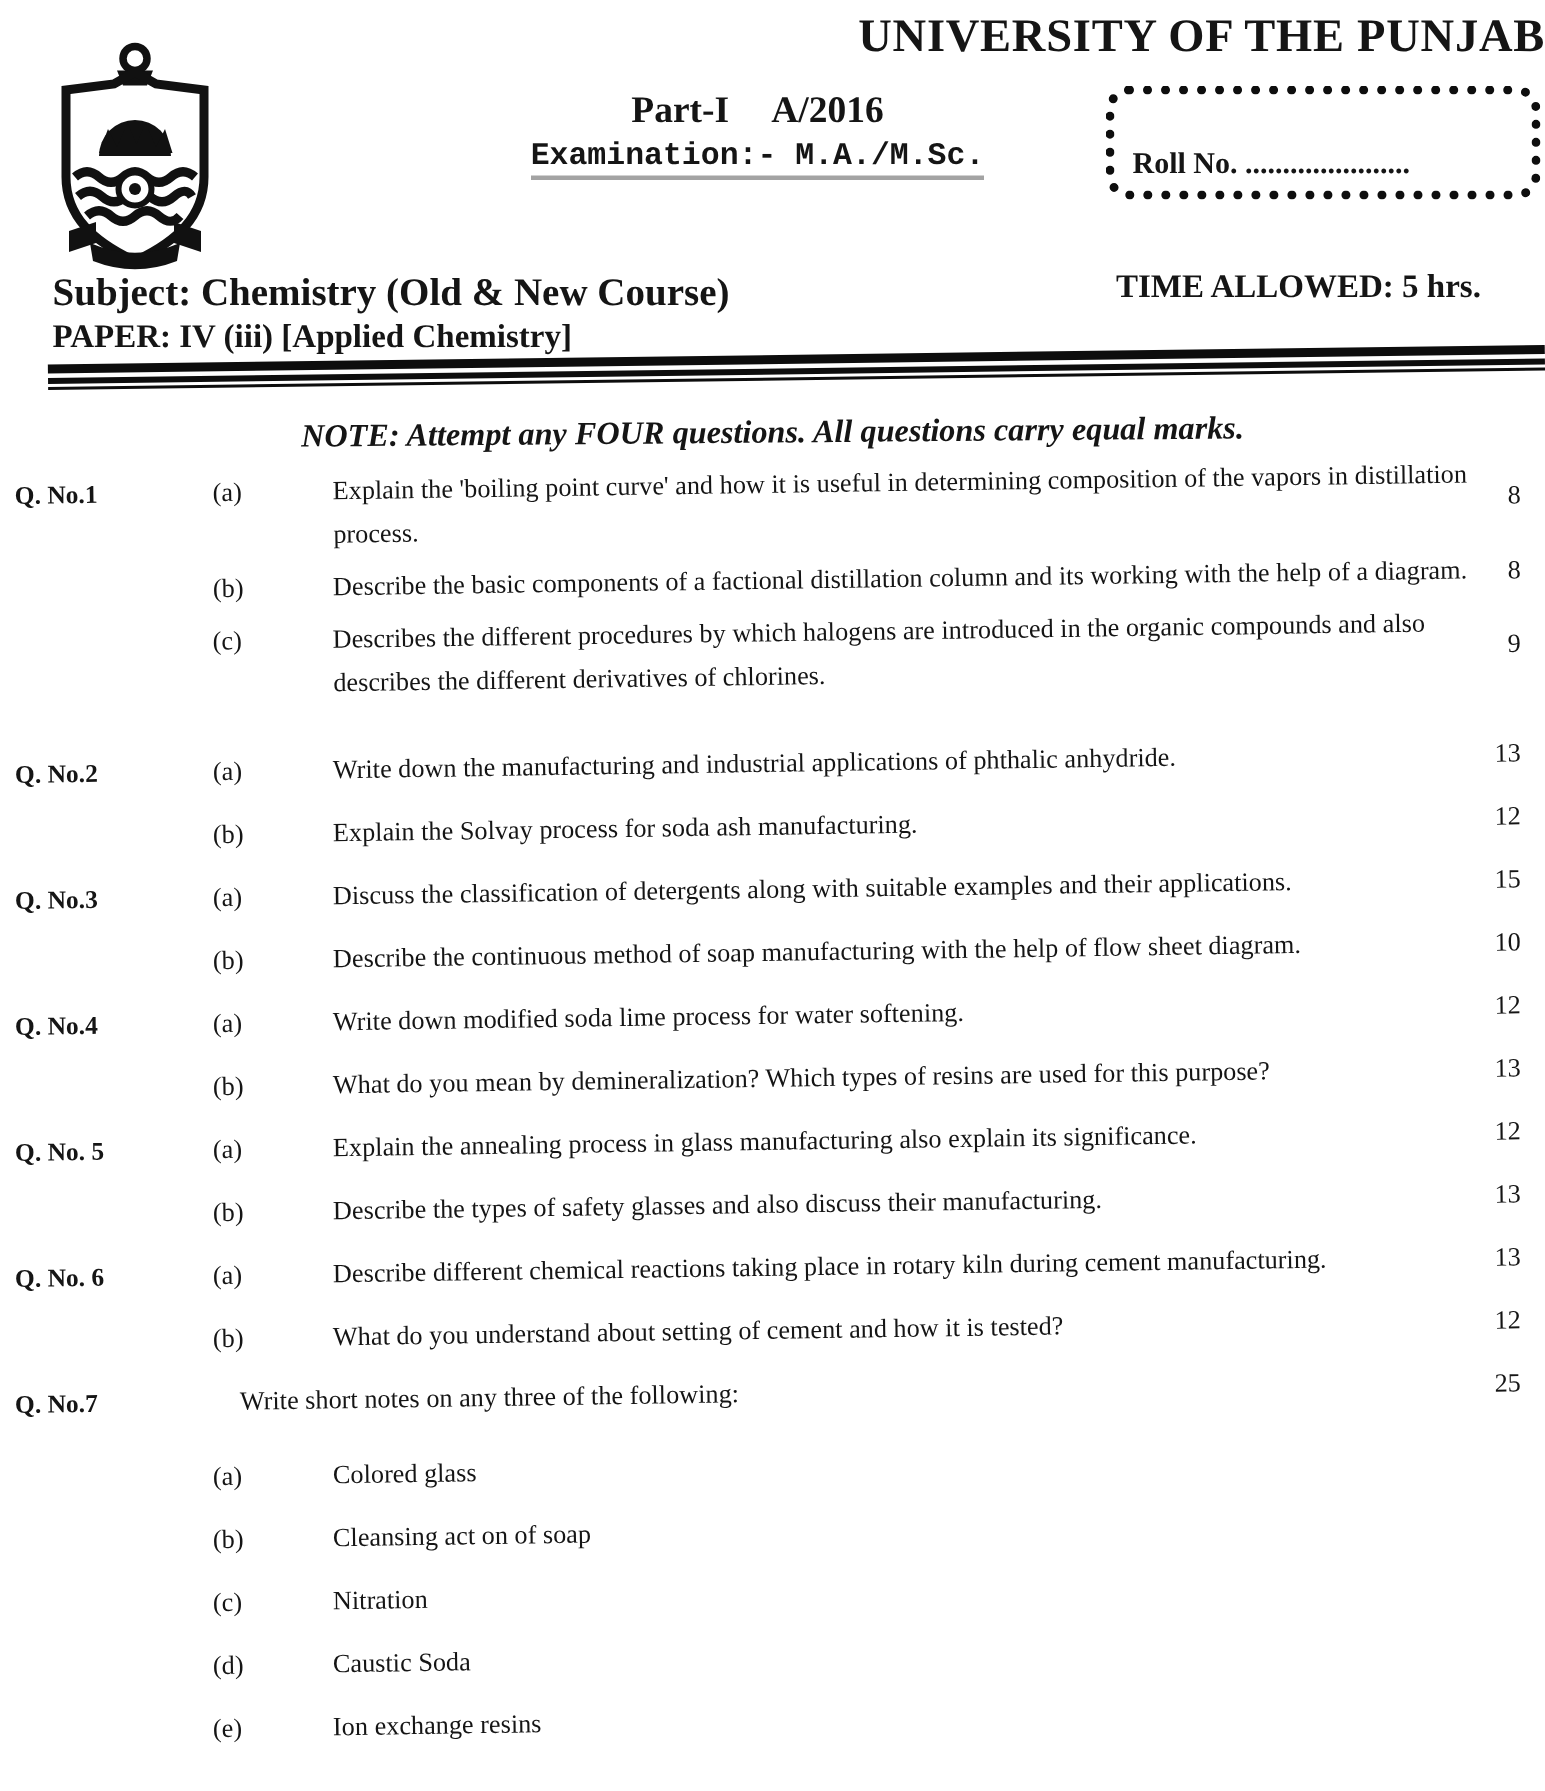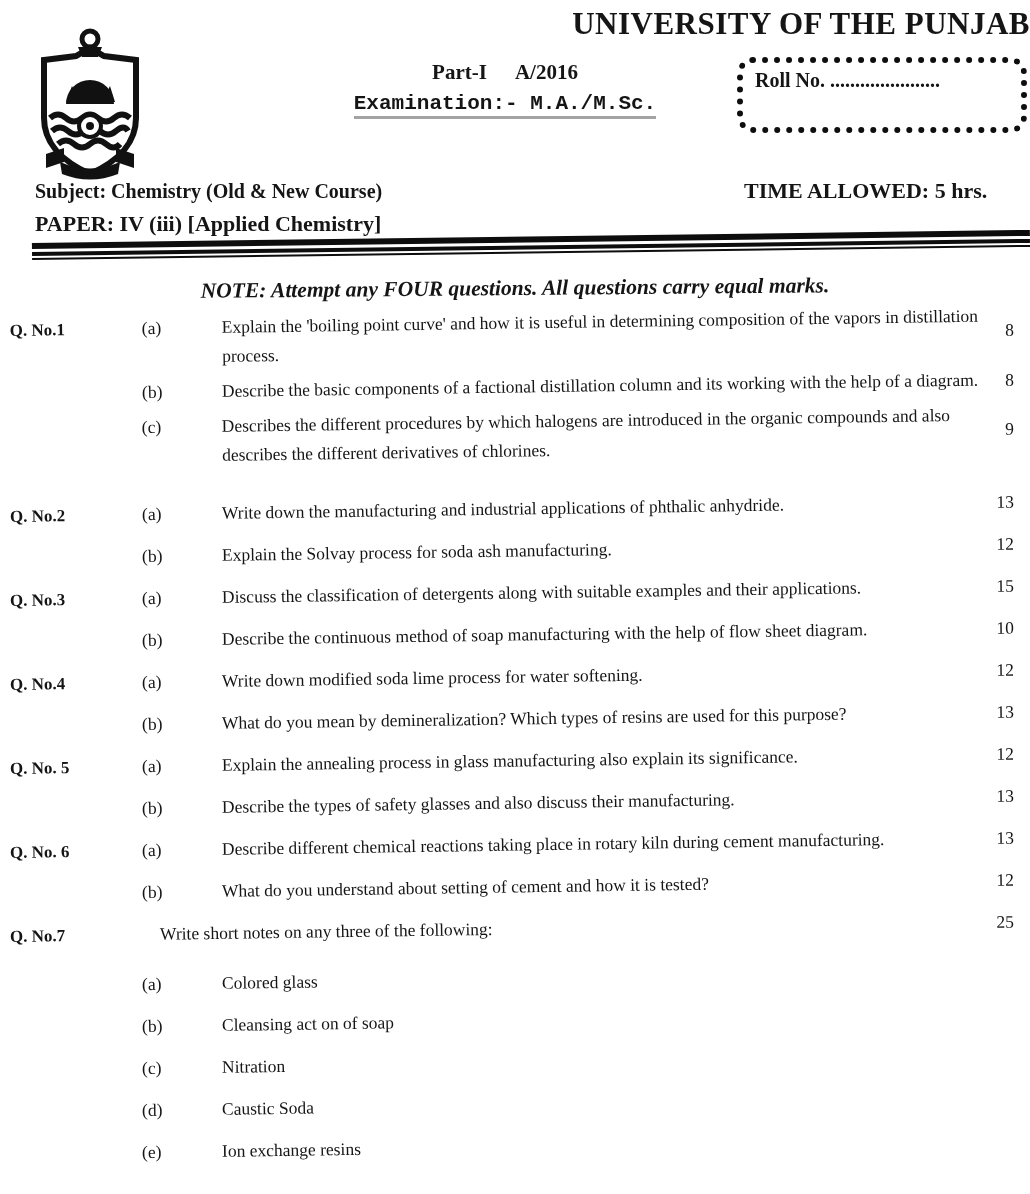--- a/index.html
+++ b/index.html
@@ -17,37 +17,37 @@
   
   .title {
     position:absolute; top:6px; left:0; width:100%;
     text-align:right; font-size:31px; font-weight:bold; letter-spacing:.5px;
   }
   .logo { position:absolute; left:30px; top:26px; width:120px; height:160px; }
 
   .partline {
     position:absolute; top:60px; left:330px; width:350px;
     display:flex; justify-content:center; gap:28px;
-    font-size:21px; font-weight:bold;
+    font-size:25px; font-weight:bold;
   }
   .examline {
     position:absolute; top:90px; left:330px; width:350px;
     text-align:center; font-size:21px; font-weight:bold;
   }
   .examline span { border-bottom:3px solid #a3a3a3; padding-bottom:1px;font-family:Liberation Mono, monospace; }
 
   .rollbox {
     position:absolute; left:737px; top:57px; width:258px; height:52px;
     border:6px dotted #0e0e0e; border-radius:16px;
     padding:6px 8px 6px 12px;
-    display:flex; 
+    display:flex; align-items:flex-end;
   }
   .rolltext { font-size:20px; font-weight:bold; white-space:nowrap; }
 
-  .subject { position:absolute; left:35px; top:180px; font-size:20px; font-weight:bold; }
+  .subject { position:absolute; left:35px; top:180px; font-size:26px; font-weight:bold; }
   .paper   { position:absolute; left:35px; top:211px; font-size:22px; font-weight:bold; }
   .time    { position:absolute; left:744px; top:178px; font-size:22px; font-weight:bold; white-space:nowrap; }
   .maxmarks{ position:absolute; left:744px; top:208px; font-size:22px; font-weight:bold; }
 
   .rule { position:absolute; left:32px; top:243px; width:998px; transform:rotate(-0.75deg); transform-origin:0 50%; }
   .rule .bar1 { height:6px; background:#0d0d0d; }
   .rule .bar2 { height:4px; background:#0d0d0d; margin-top:3px; }
   .rule .bar3 { height:2px; background:#0d0d0d; margin-top:2px; }
 
   .note {

